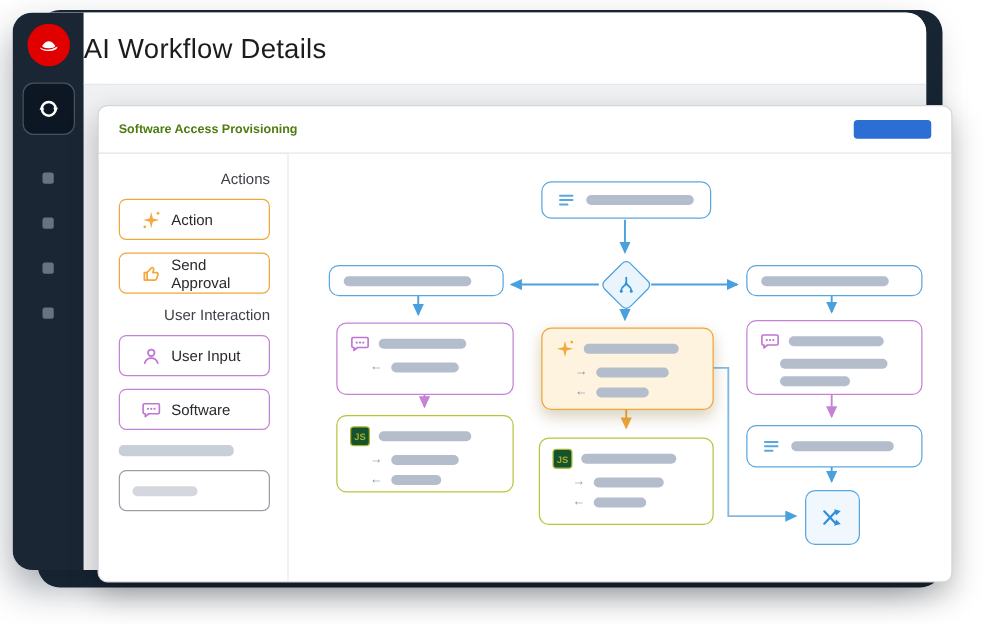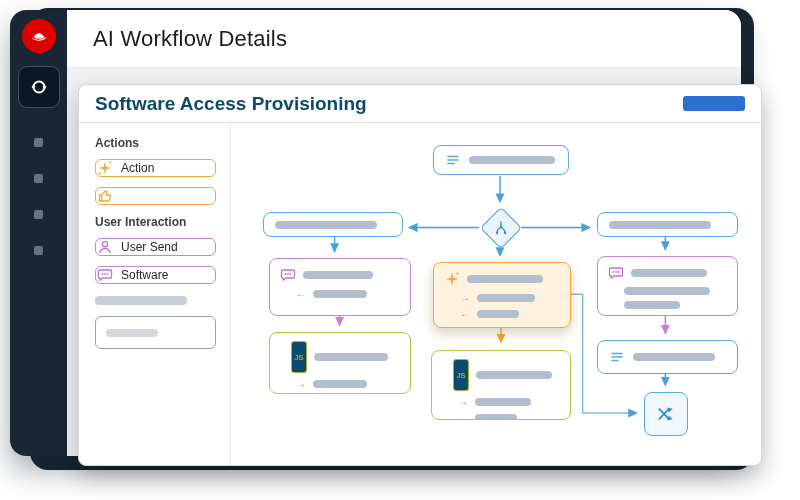--- a/index.html
+++ b/index.html
@@ -18,39 +18,39 @@
   .logo { width:34px; height:34px; border-radius:50%; background:#e00000; margin-top:9px;
     display:flex; align-items:center; justify-content:center; cursor:pointer; }
   .navbox { width:42px; height:42px; margin-top:13px; border:1.5px solid #46535f;
     background:#0d1723; border-radius:9px; display:flex; align-items:center;
     justify-content:center; cursor:pointer; }
   .sq { width:9px; height:9px; border-radius:2px; background:#67737f; margin-top:27px; cursor:pointer; }
   .sq.first { margin-top:30px; }
 
   .content { flex:1; display:flex; flex-direction:column; min-width:0; }
   .appheader { height:58px; background:#fff; border-bottom:1px solid #e6e6e6;
-    display:flex; align-items:center; padding-left:26px; flex-shrink:0; }
+    display:flex; align-items:center; flex-shrink:0; }
   .appheader h1 { font-size:22px; font-weight:500; color:#1c1c1c; margin:0; letter-spacing:.2px; }
   .workarea { flex:1; background:#f0f1f2; }
 
   .card { position:absolute; left:78px; top:84px; width:684px; height:382px;
     background:#fff; border:1px solid #d4d6d8; border-radius:8px; z-index:3;
     box-shadow:0 10px 24px rgba(0,0,0,.25); display:flex; flex-direction:column; overflow:hidden; }
   .cardheader { height:38px; border-bottom:1px solid #e3e3e3; flex-shrink:0;
     display:flex; align-items:center; justify-content:space-between; padding:0 16px; }
-  .ctitle { font-size:19px; font-weight:700; color:#0c4a6e; }
+  .ctitle { font-size:10px; font-weight:700; color:#4d7c0f; }
   .bluebtn { width:62px; height:15px; border-radius:3px; background:#2b6fd4; border:none; cursor:pointer; }
 
   .cardbody { flex:1; display:flex; min-height:0; }
   .palette { width:152px; flex-shrink:0; border-right:1px solid #e6e6e6;
     padding:13px 14px 0 16px; }
-  .sectlabel { font-size:12px; font-weight:700; color:#3e4147; margin-bottom:9px; }
+  .sectlabel { font-size:12px; font-weight:400; color:#3e4147; margin-bottom:9px;text-align:right; }
   .sect2 { margin-top:1px; }
-  .pitem { height:18px; border-radius:6px; background:#fff; display:flex; align-items:center;
-    gap:8px; padding:0 1px; margin-bottom:10px; font-size:12px; color:#27292d; cursor:grab; }
+  .pitem { height:33px; border-radius:6px; background:#fff; display:flex; align-items:center;
+    gap:8px; padding:0 17px; margin-bottom:10px; font-size:12px; color:#27292d; cursor:grab; }
   .pitem.orange { border:1.5px solid #f0a63a; }
   .pitem.purple { border:1.5px solid #c683d6; }
   .phbar { width:92px; height:9px; border-radius:4px; background:#c9cfd8; margin:12px 0 11px; }
   .phbox { height:33px; border:1px solid #9aa0a8; border-radius:6px; display:flex;
     align-items:center; padding:0 10px; }
   .phbox .bar { width:52px; background:#d4d8de; }
 
   .canvas { flex:1; position:relative; background:#fff; min-width:0; overflow:hidden; }
   svg.wires { position:absolute; inset:0; pointer-events:none; }
 
@@ -59,23 +59,23 @@
   .node.purple { border:1.5px solid #c683d6; }
   .node.olive { border:1.5px solid #bac43f; }
   .node.orange-sel { border:1.5px solid #f0a63a; background:#fdf3df;
     box-shadow:0 5px 12px rgba(120,90,20,.28); }
   .node.single { display:flex; align-items:center; gap:8px; padding:0 11px; }
   .nrows { display:flex; flex-direction:column; gap:6px; padding:8px 10px; }
   .nrow { display:flex; align-items:center; gap:7px; }
   .nrow.indent { padding-left:16px; }
   .bar { height:8px; border-radius:4px; background:#b3bdcc; flex-shrink:0; }
   .garrow { font-size:10px; color:#8291a5; line-height:1; }
-  .jsbadge { width:16px; height:32px; border:1.3px solid #aab531; color:#a3ad2c;
+  .jsbadge { width:16px; height:16px; border:1.3px solid #aab531; color:#a3ad2c;
     border-radius:3px; font-size:7.5px; font-weight:700; display:flex; align-items:center;
-    justify-content:center; background:#0c4a6e; flex-shrink:0;margin-left:11px; }
+    justify-content:center; background:#14532d; flex-shrink:0; }
   .diamond { position:absolute; left:255px; top:90px; width:30px; height:30px;
     transform:rotate(45deg); border:1.5px solid #4aa0dd; background:#e9f4fd;
     border-radius:5px; cursor:pointer; }
   .diamond-icon { position:absolute; left:262px; top:97px; width:16px; height:16px; pointer-events:none; }
   .node.shuffle { display:flex; align-items:center; justify-content:center; background:#f0f8fe; }
   .icon16 { width:16px; height:16px; flex-shrink:0; display:block; }
 </style>
 </head>
 <body>
 
@@ -129,30 +129,31 @@
             <circle cx="2.8" cy="13.4" r="1.1" fill="#f2a93d"></circle>
           </svg>
           <span>Action</span>
         </div>
 
         <div class="pitem orange">
           <svg class="icon16" viewBox="0 0 16 16" fill="none" stroke="#f2a93d" stroke-width="1.4" stroke-linejoin="round" stroke-linecap="round">
             <path d="M2.5 7h2.2v6H2.5z"></path>
             <path d="M4.7 12.6c.5.3 1 .4 1.8.4h4.3c.8 0 1.3-.3 1.5-1l1.1-3.2c.3-.9-.2-1.8-1.2-1.8H9.3l.6-2.4c.2-.8-.3-1.6-1.1-1.6-.4 0-.7.2-.9.5L4.7 7"></path>
           </svg>
+          <span>Send Approval</span>
         </div>
 
         <div class="sectlabel sect2">User Interaction</div>
 
         <div class="pitem purple">
           <svg class="icon16" viewBox="0 0 16 16" fill="none" stroke="#bf75d2" stroke-width="1.4">
             <circle cx="8" cy="5.2" r="2.6"></circle>
             <path d="M2.8 13.5c.8-2.8 2.8-4 5.2-4s4.4 1.2 5.2 4" stroke-linecap="round"></path>
           </svg>
-          <span>User Send</span>
+          <span>User Input</span>
         </div>
 
 
         <div class="pitem purple">
           <svg class="icon16" viewBox="0 0 16 16">
             <path d="M2.5 3h11a1 1 0 0 1 1 1v6a1 1 0 0 1-1 1H6l-2.8 2.3V11H2.5a1 1 0 0 1-1-1V4a1 1 0 0 1 1-1z" fill="none" stroke="#bf75d2" stroke-width="1.3" stroke-linejoin="round"></path>
             <circle cx="5.4" cy="7" r=".9" fill="#bf75d2"></circle>
               <circle cx="8" cy="7" r=".9" fill="#bf75d2"></circle>
               <circle cx="10.6" cy="7" r=".9" fill="#bf75d2"></circle>
           </svg>

